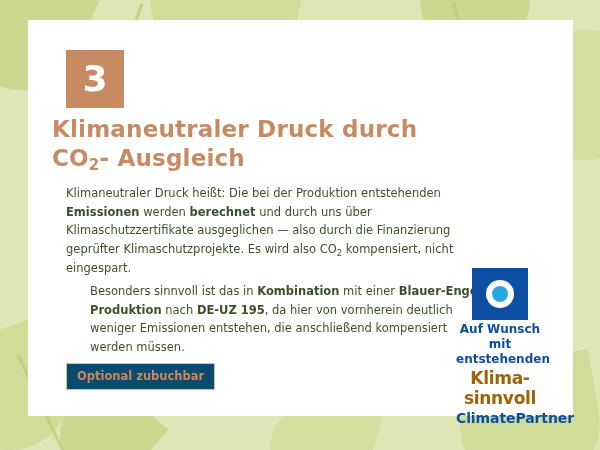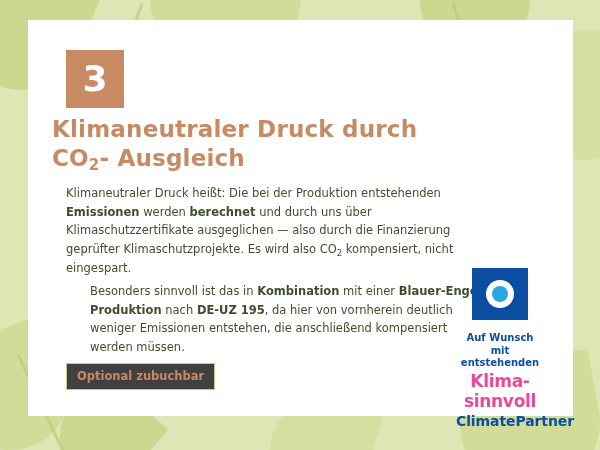--- a/index.html
+++ b/index.html
@@ -95,21 +95,21 @@
     position: relative;
     top: 3px;
   }
   #para1 { top: 164px; }
   #para2 { top: 262px; margin-left: 24px; }
 
   .optional-badge {
     position: absolute;
     left: 38px; top: 343px;
     border: 1px solid #c2cf84;
-    background: #404040;
+    background: #0c4a6e;
     color: #c78a63;
     font-size: 11.5px;
     font-weight: bold;
     padding: 6px 10px 6px 10px;
     line-height: 1.1;
   }
 
   
   .cp-logo {
     position: absolute;
@@ -134,27 +134,27 @@
     align-items: center;
     justify-content: center;
   }
   .cp-logo .mark .ring .dot {
     width: 16px; height: 16px;
     border-radius: 50%;
     background: #29a8e0;
   }
   .cp-logo .line1 {
     color: #0b4ea2;
-    font-size: 10px;
-    font-weight: bold;
-    margin-top: 12px;
+    font-size: 12px;
+    font-weight: bold;
+    margin-top: 2px;
     line-height: 1.25;
   }
   .cp-logo .word {
-    color: #ec4899;
+    color: #a16207;
     font-size: 17px;
     font-weight: bold;
     line-height: 1.0;
     margin-top: 3px;
     letter-spacing: -.3px;
   }
   .cp-logo .brand {
     color: #0b4ea2;
     font-size: 14px;
     font-weight: bold;

